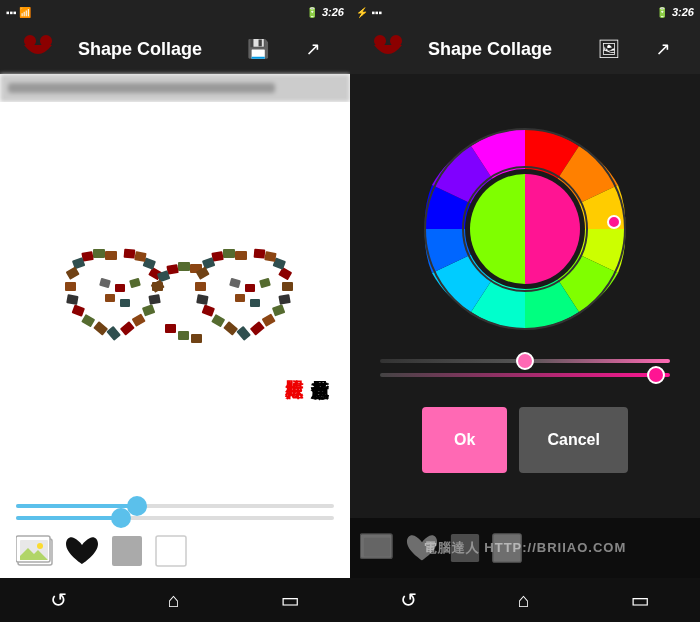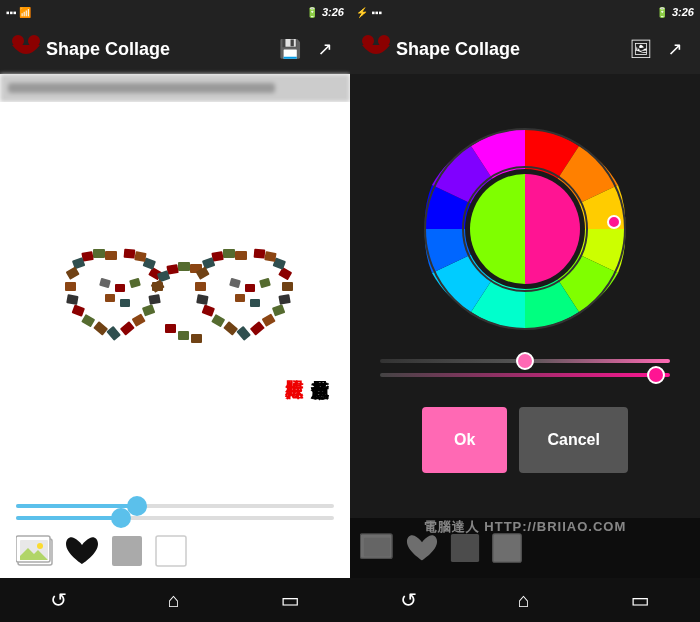--- a/index.html
+++ b/index.html
@@ -46,22 +46,22 @@
       font-size: 11px;
       font-weight: bold;
       font-style: italic;
     }
 
     .app-bar {
       height: 50px;
       background: #222;
       display: flex;
       align-items: center;
-      padding: 0 10px;
-      gap: 4px;
+      padding: 0 22px;
+      gap: 24px;
       flex-shrink: 0;
     }
     .app-icon {
       width: 32px;
       height: 32px;
     }
     .app-title {
       color: #fff;
       font-size: 18px;
       font-weight: bold;
@@ -274,21 +274,21 @@
       font-size: 16px;
       font-weight: bold;
       border-radius: 4px;
       cursor: pointer;
     }
 
     .bottom-strip {
       height: 60px;
       background: rgba(0,0,0,0.5);
       display: flex;
-      align-items: flex-start;
+      align-items: center;
       justify-content: center;
       position: relative;
       overflow: hidden;
     }
     .watermark {
       color: rgba(255,255,255,0.5);
       font-size: 13px;
       font-weight: bold;
       letter-spacing: 1px;
     }

